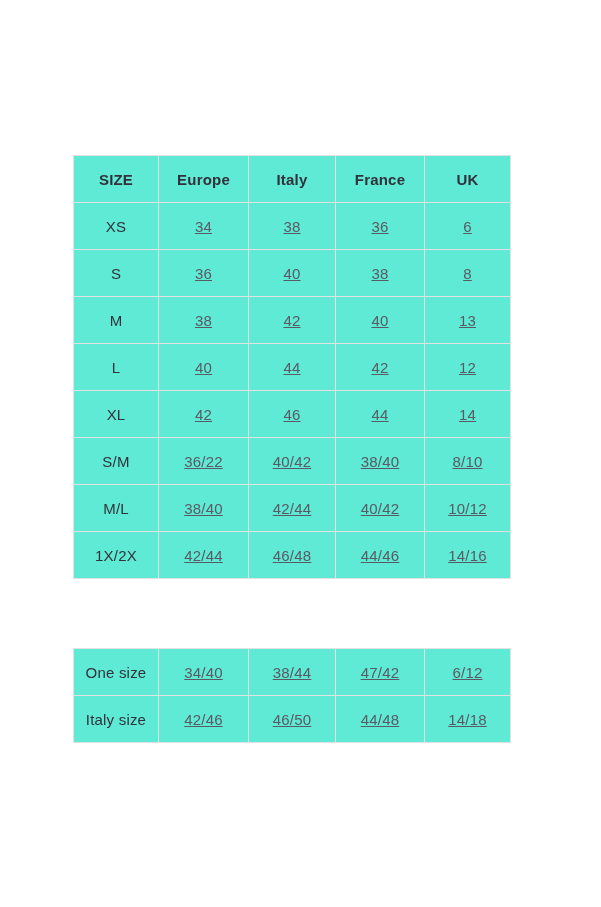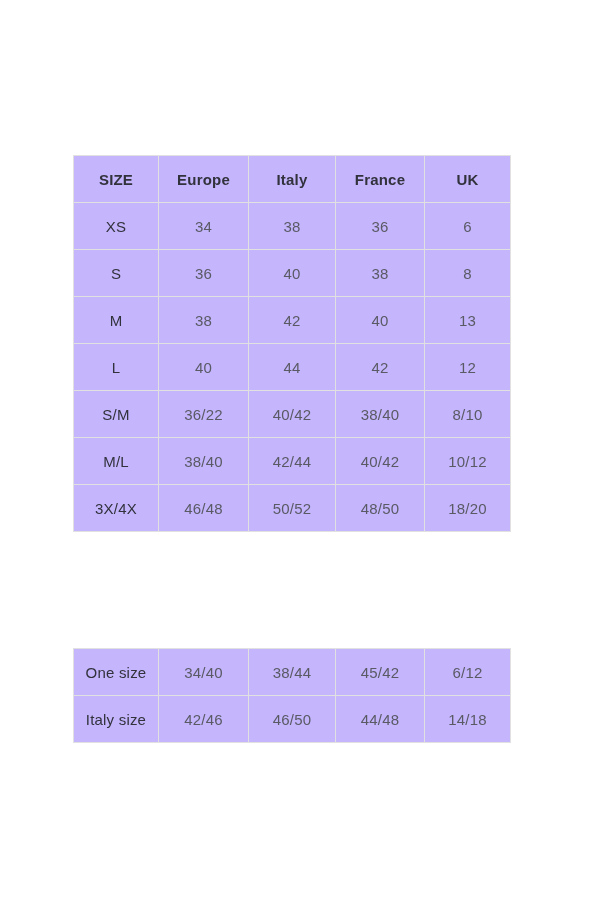--- a/index.html
+++ b/index.html
@@ -12,21 +12,21 @@
     position: relative;
     width: 601px;
     height: 907px;
     background: #ffffff;
     overflow: hidden;
   }
   table.size-table {
     position: absolute;
     border-collapse: collapse;
     table-layout: fixed;
-    background: #c4b5fd;
+    background: #5eead4;
   }
   #main-size-table { left: 73px; top: 155px; width: 437px; }
   #alt-size-table  { left: 73px; top: 648px; width: 437px; }
   table.size-table th,
   table.size-table td {
     border: 1px solid #e1e1e1;
     text-align: center;
     vertical-align: middle;
     height: 46px;
     padding: 0 4px;
@@ -38,20 +38,21 @@
     font-weight: 700;
     color: #32323c;
   }
   table.size-table td.label-cell {
     font-weight: 400;
     color: #32323c;
   }
   table.size-table td.value-cell {
     font-weight: 400;
     color: #5a5a64;
+    text-decoration: underline;
   }
   col.c0 { width: 85px; }
   col.c1 { width: 90px; }
   col.c2 { width: 87px; }
   col.c3 { width: 89px; }
   col.c4 { width: 86px; }
 </style>
 </head>
 <body>
 
@@ -97,57 +98,64 @@
           <td class="value-cell">13</td>
         </tr>
         <tr>
           <td class="label-cell">L</td>
           <td class="value-cell">40</td>
           <td class="value-cell">44</td>
           <td class="value-cell">42</td>
           <td class="value-cell">12</td>
         </tr>
         <tr>
+          <td class="label-cell">XL</td>
+          <td class="value-cell">42</td>
+          <td class="value-cell">46</td>
+          <td class="value-cell">44</td>
+          <td class="value-cell">14</td>
+        </tr>
+        <tr>
           <td class="label-cell">S/M</td>
           <td class="value-cell">36/22</td>
           <td class="value-cell">40/42</td>
           <td class="value-cell">38/40</td>
           <td class="value-cell">8/10</td>
         </tr>
         <tr>
           <td class="label-cell">M/L</td>
           <td class="value-cell">38/40</td>
           <td class="value-cell">42/44</td>
           <td class="value-cell">40/42</td>
           <td class="value-cell">10/12</td>
         </tr>
         <tr>
-          <td class="label-cell">3X/4X</td>
+          <td class="label-cell">1X/2X</td>
+          <td class="value-cell">42/44</td>
           <td class="value-cell">46/48</td>
-          <td class="value-cell">50/52</td>
-          <td class="value-cell">48/50</td>
-          <td class="value-cell">18/20</td>
+          <td class="value-cell">44/46</td>
+          <td class="value-cell">14/16</td>
         </tr>
       </tbody>
   </table>
 
   <table id="alt-size-table" class="size-table">
     <colgroup>
       <col class="c0">
         <col class="c1">
         <col class="c2">
         <col class="c3">
         <col class="c4">
     </colgroup>
     <tbody>
         <tr>
           <td class="label-cell">One size</td>
           <td class="value-cell">34/40</td>
           <td class="value-cell">38/44</td>
-          <td class="value-cell">45/42</td>
+          <td class="value-cell">47/42</td>
           <td class="value-cell">6/12</td>
         </tr>
         <tr>
           <td class="label-cell">Italy size</td>
           <td class="value-cell">42/46</td>
           <td class="value-cell">46/50</td>
           <td class="value-cell">44/48</td>
           <td class="value-cell">14/18</td>
         </tr>
       </tbody>

